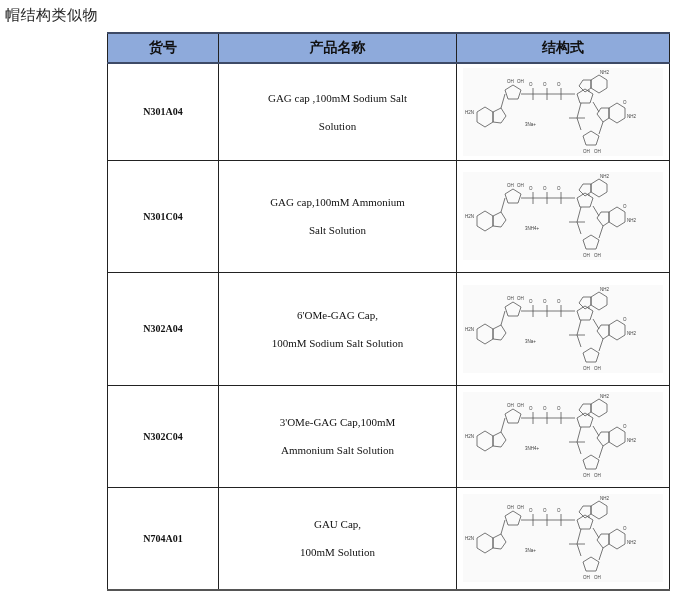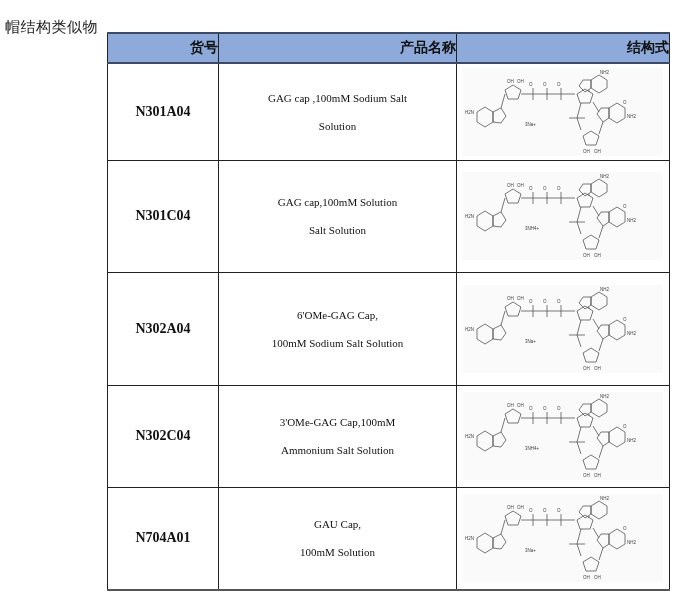--- a/index.html
+++ b/index.html
@@ -1,37 +1,37 @@
 <!DOCTYPE html>
 <html><head>
 <meta charset="utf-8">
 <style>
   html, body { margin: 0; padding: 0; background: #ffffff; }
   body {
     width: 673px; height: 610px; position: relative; overflow: hidden;
     font-family: "DejaVu Sans", sans-serif; color: #111;
   }
   .page-title {
-    position: absolute; left: 5px; top: 18px;
+    position: absolute; left: 5px; top: 6px;
     font-size: 15px; color: #222; letter-spacing: 0.5px; text-align: center;
   }
   table.product-table {
     position: absolute; left: 107px; top: 32px;
     width: 562px; border-collapse: collapse; table-layout: fixed;
   }
   table.product-table th, table.product-table td {
     border: 1px solid #222; text-align: center; vertical-align: middle; padding: 0;
   }
   table.product-table thead th {
     background: #8eaadb; height: 28px;
     font-family: Liberation Sans, sans-serif; font-weight: bold; font-size: 14px; color: #111;
-    border-top: 2px solid #3d4a66; border-bottom: 2px solid #3d4a66; text-align: right;
+    border-top: 2px solid #3d4a66; border-bottom: 2px solid #3d4a66;
   }
   td.sku {
-    font-family: "Liberation Serif", serif; font-weight: bold; font-size: 14px;
+    font-family: "Liberation Serif", serif; font-weight: bold; font-size: 10px;
   }
   td.name {
     font-family: "Liberation Serif", serif; font-size: 11px; line-height: 28px;
   }
   td.structure { padding: 2px 4px; }
   .structure-box {
     width: 200px; height: 88px; margin: 0 auto; background: #fafafa;
   }
   tbody tr:last-child td { border-bottom: 2px solid #555; }
 </style>
@@ -108,21 +108,21 @@
             <text x="131" y="85">OH</text>
           </g>
         </svg>
       </div>
     </td>
   </tr>
 
   <tr style="height: 112px; margin-top: 32px;">
     <td class="sku">N301C04</td>
     <td class="name">
-      <div>GAG cap,100mM Solution</div>
+      <div>GAG cap,100mM Ammonium</div>
       <div>Salt Solution</div>
     </td>
     <td class="structure">
       <div class="structure-box" title="GAG cap">
         <svg width="200" height="88" viewBox="0 0 200 88">
           <g fill="none" stroke="#555" stroke-width="0.8">
 
             <polygon points="14,44 22,39 30,44 30,54 22,59 14,54"></polygon>
             <polygon points="30,44 38,40 43,48 38,55 30,54"></polygon>
 

